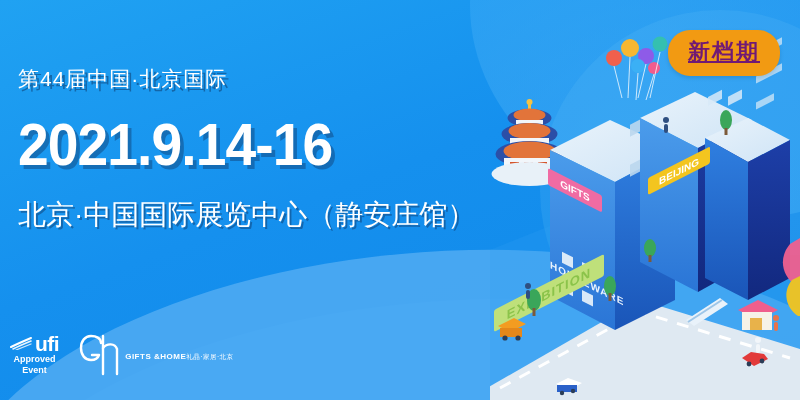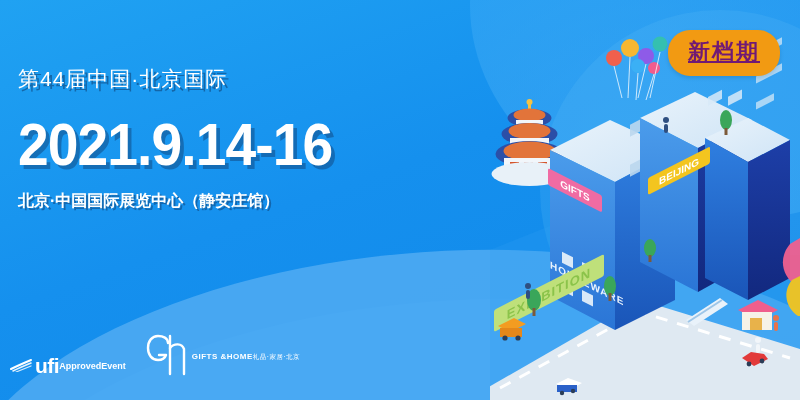--- a/index.html
+++ b/index.html
@@ -47,39 +47,39 @@
     margin-top:32px;
   }
   #date-line{
     margin-top:14px;color:#ffffff;font-weight:bold;
     font-size:60px;line-height:62px;letter-spacing:-1px;
     transform:scaleX(.92);transform-origin:left center;
     text-shadow:4px 4px 0 rgba(15,60,110,.45);
     font-family:"Liberation Sans","DejaVu Sans",sans-serif;
   }
   #venue-line{
-    margin-top:10px;color:#ffffff;font-weight:bold;
-    font-size:16px;line-height:30px;white-space:nowrap;
+    margin-top:24px;color:#ffffff;font-weight:normal;
+    font-size:28px;line-height:30px;white-space:nowrap;
     text-shadow:2px 2px 0 rgba(15,60,110,.5);
   }
 
   
   #badge{
     position:absolute;right:20px;top:30px;
     background:#f29a12;color:#701a75;font-weight:bold;
     font-size:22px;letter-spacing:2px;
     padding:7px 20px 9px 20px;border-radius:22px;
     box-shadow:0 2px 4px rgba(0,0,0,.12);
     text-decoration:underline;
   }
 
   
   #logos{position:absolute;left:10px;bottom:24px;display:flex;align-items:flex-end;gap:20px;}
   .logo{color:#fff;text-align:center;}
-  #ufi-logo{display:flex;flex-direction:row;align-items:center;}
+  #ufi-logo{display:flex;flex-direction:column;align-items:center;}
   .ufi-top{display:flex;align-items:center;gap:3px;}
   .ufi-swoosh{display:block;}
   .ufi-word{font-size:21px;font-weight:bold;line-height:20px;letter-spacing:-.5px;}
   .ufi-sub{font-size:9px;line-height:11px;font-weight:bold;text-align:center;width:100%;}
   #gh-logo{display:flex;flex-direction:row;align-items:center;}
   .gh-mark{line-height:0;}
   .gh-en{font-size:8px;font-weight:bold;letter-spacing:.5px;line-height:9px;margin-top:2px;}
   .gh-cn{font-size:6.5px;letter-spacing:.5px;line-height:9px;margin-top:2px;}
 
   

